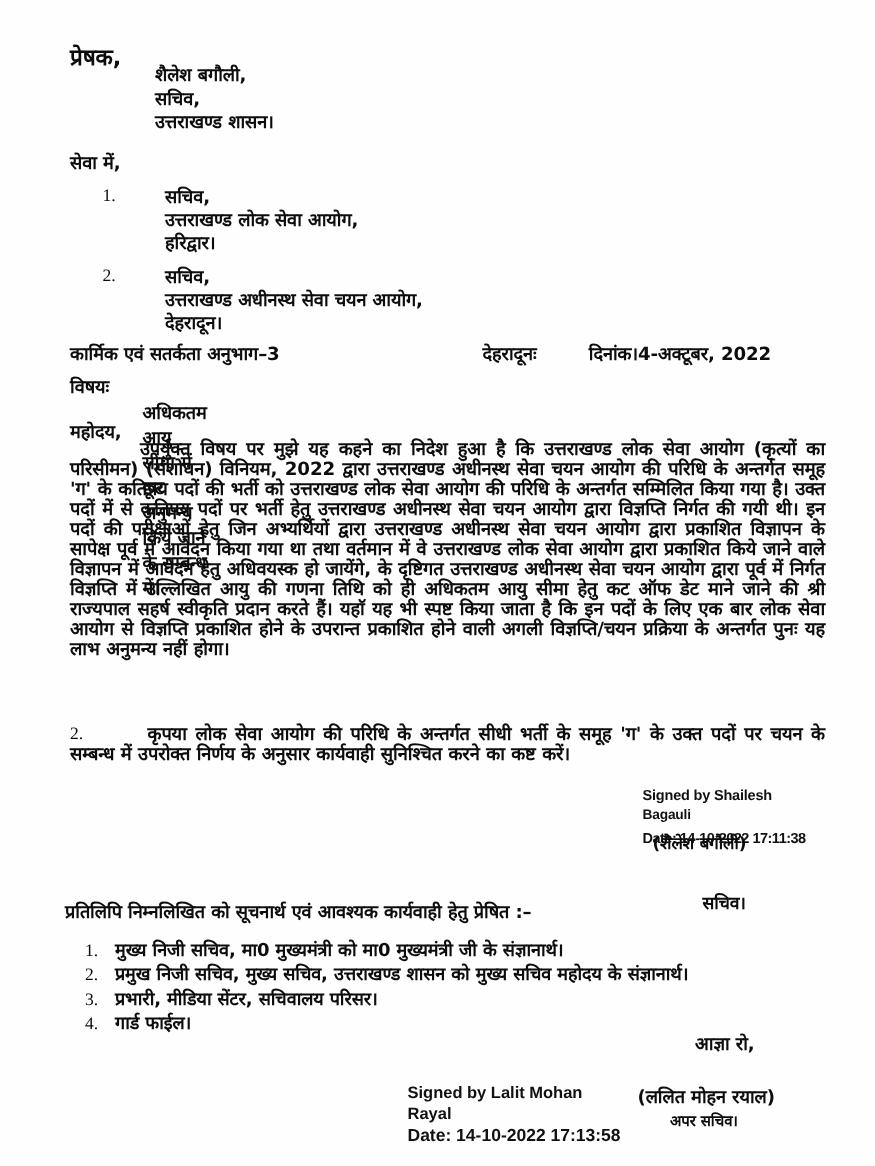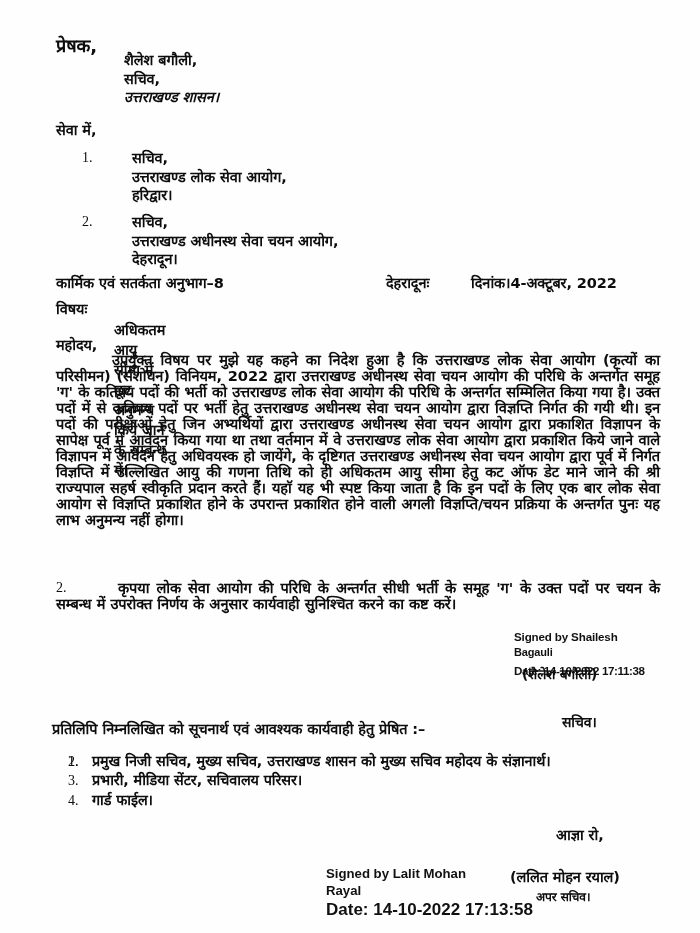--- a/index.html
+++ b/index.html
@@ -29,21 +29,21 @@
     font-weight: 600;
     letter-spacing: -0.1px;
   }
   .abs { position: absolute; }
   .nowrap { white-space: nowrap; }
 
   
   #from-label { left: 56px; top: 33px; font-size: 18px; }
   #from-name  { left: 124px; top: 49px; font-size: 14.5px; }
   #from-desig { left: 124px; top: 68px; font-size: 14.5px; }
-  #from-dept  { left: 124px; top: 86px; font-size: 14.5px; font-style: italic; }
+  #from-dept  { left: 124px; top: 86px; font-size: 14.5px; }
 
   
   #to-label { left: 56px; top: 119px; font-size: 14.5px; }
 
   .recipient { position: absolute; }
   .recipient .num {
     position: absolute;
     left: 0px;
     top: 0px;
     font-family: "Liberation Serif", serif;
@@ -177,21 +177,21 @@
   
   #sig-block-2 {
     position: absolute;
     left: 326px;
     top: 866px;
     width: 340px;
     height: 60px;
   }
   #sig2-esign-l1 { left: 0px;  top: 0px;  font-size: 13.2px; }
   #sig2-esign-l2 { left: 0px;  top: 17px; font-size: 13.2px; }
-  #sig2-esign-l3 { left: 0px;  top: 34px; font-size: 17px; }
+  #sig2-esign-l3 { left: 0px;  top: 34px; font-size: 14px; }
   #sig2-name {
     position: absolute;
     left: 184px; top: 0px;
     font-size: 14.5px;
     white-space: nowrap;
     text-align: right;
   }
   #sig2-desig {
     position: absolute;
     left: 210px; top: 22px;
@@ -215,21 +215,21 @@
     <span class="num">1.</span>
     <span class="lines dev nowrap">सचिव,<br>उत्तराखण्ड लोक सेवा आयोग,<br>हरिद्वार।</span>
   </div>
 
   <div class="recipient" id="recipient-1">
     <span class="num">2.</span>
     <span class="lines dev nowrap">सचिव,<br>उत्तराखण्ड अधीनस्थ सेवा चयन आयोग,<br>देहरादून।</span>
   </div>
 
   <div id="section-row">
-    <span class="dev" id="section-name">कार्मिक एवं सतर्कता अनुभाग–8</span>
+    <span class="dev" id="section-name">कार्मिक एवं सतर्कता अनुभाग–3</span>
     <span class="dev" id="place-name">देहरादूनः</span>
     <span class="dev" id="date-line">दिनांक।4-अक्टूबर, 2022</span>
   </div>
 
   <div id="subject-row">
     <span class="dev" id="subject-label">विषयः</span>
     <span class="dev" id="subject-text">अधिकतम आयु सीमा में छूट अनुमन्य किये जाने के सम्बन्ध में।</span>
   </div>
 
   <div class="dev" id="salutation">महोदय,</div>
@@ -247,20 +247,21 @@
     <span class="esign" id="sig1-esign-l3">Date: 14-10-2022 17:11:38</span>
     <span class="dev" id="sig1-name">(शैलेश बगौली)</span>
     <span class="dev" id="sig1-desig">सचिव।</span>
   </div>
 
   <div class="dev" id="copy-heading">प्रतिलिपि निम्नलिखित को सूचनार्थ एवं आवश्यक कार्यवाही हेतु प्रेषित :–</div>
 
   <ul id="copy-list">
     <li>
       <span class="marker">1.</span>
+      <span class="dev">मुख्य निजी सचिव, मा0 मुख्यमंत्री को मा0 मुख्यमंत्री जी के संज्ञानार्थ।</span>
     </li>
     <li>
       <span class="marker">2.</span>
       <span class="dev">प्रमुख निजी सचिव, मुख्य सचिव, उत्तराखण्ड शासन को मुख्य सचिव महोदय के संज्ञानार्थ।</span>
     </li>
     <li>
       <span class="marker">3.</span>
       <span class="dev">प्रभारी, मीडिया सेंटर, सचिवालय परिसर।</span>
     </li>
     <li>

